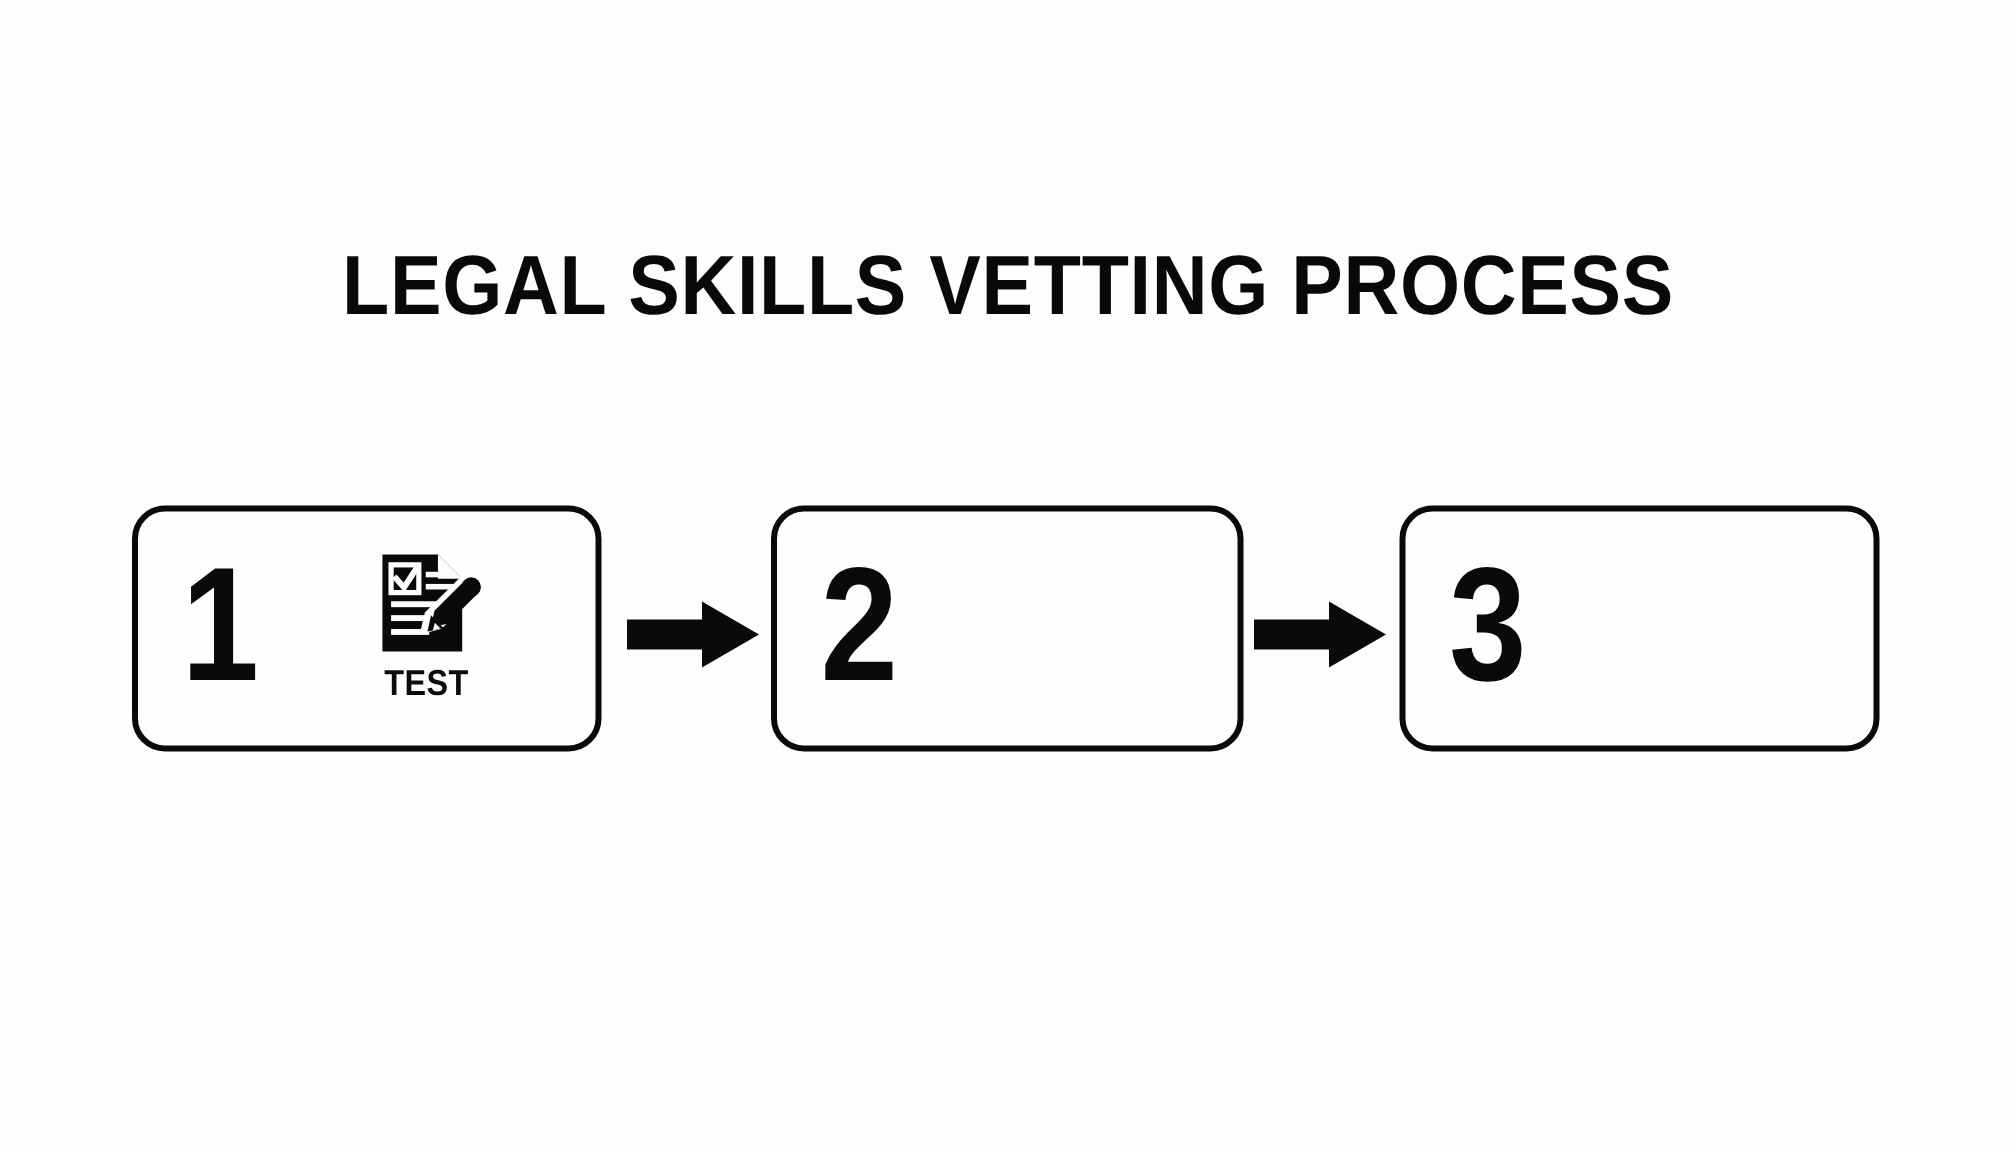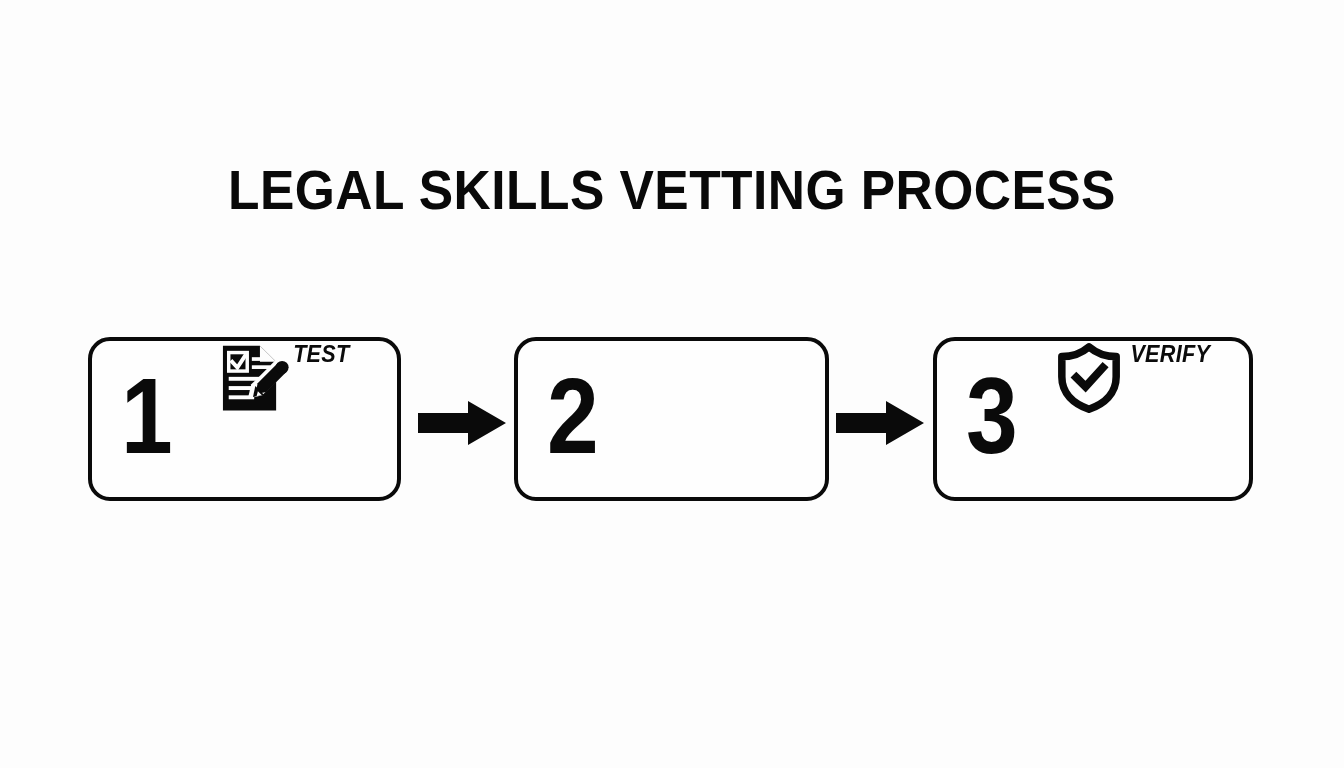--- a/index.html
+++ b/index.html
@@ -78,26 +78,25 @@
     color: #0a0a0a;
     transform: scaleX(0.86);
     padding-left: 26px;
     padding-right: 8px;
     padding-bottom: 6px;
   }
 
   .step-body {
     flex: 1 1 auto;
     display: flex;
-    flex-direction: row;
-    align-items: flex-start;
+    flex-direction: column;
+    align-items: center;
     justify-content: center;
     padding-right: 14px;
     padding-bottom: 4px;
-    font-style: italic;
   }
 
   .step-icon {
     width: 74px;
     height: 74px;
     display: block;
     margin-bottom: 4px;
   }
   .step-icon svg { display: block; width: 100%; height: 100%; }
 
@@ -173,25 +172,16 @@
     </div>
 
     <div class="arrow arrow-2">
       <svg viewBox="0 0 88 48" xmlns="http://www.w3.org/2000/svg" aria-hidden="true">
         <path d="M0 14 H50 V2 L88 24 L50 46 V34 H0 Z" fill="#0a0a0a"></path>
       </svg>
     </div>
 
     <div class="step-card step-3">
       <div class="step-number">3</div>
-      <div class="step-body">
-        <span class="step-icon">
-          <svg viewBox="0 0 64 64" xmlns="http://www.w3.org/2000/svg" aria-hidden="true">
-            <path d="M32 5 C25 11 16 13.5 8.5 13.5 V31 c0 14.5 10.5 23.5 23.5 28 c13 -4.5 23.5 -13.5 23.5 -28 V13.5 C48 13.5 39 11 32 5 Z" fill="none" stroke="#0a0a0a" stroke-width="6.5" stroke-linejoin="round"></path>
-            <path d="M21 31.5 l8 8 L44 23" fill="none" stroke="#0a0a0a" stroke-width="7" stroke-linecap="square" stroke-linejoin="miter"></path>
-          </svg>
-        </span>
-        <span class="step-label">VERIFY</span>
-      </div>
     </div>
 
   </div>
 </div>
 
 </body></html>

